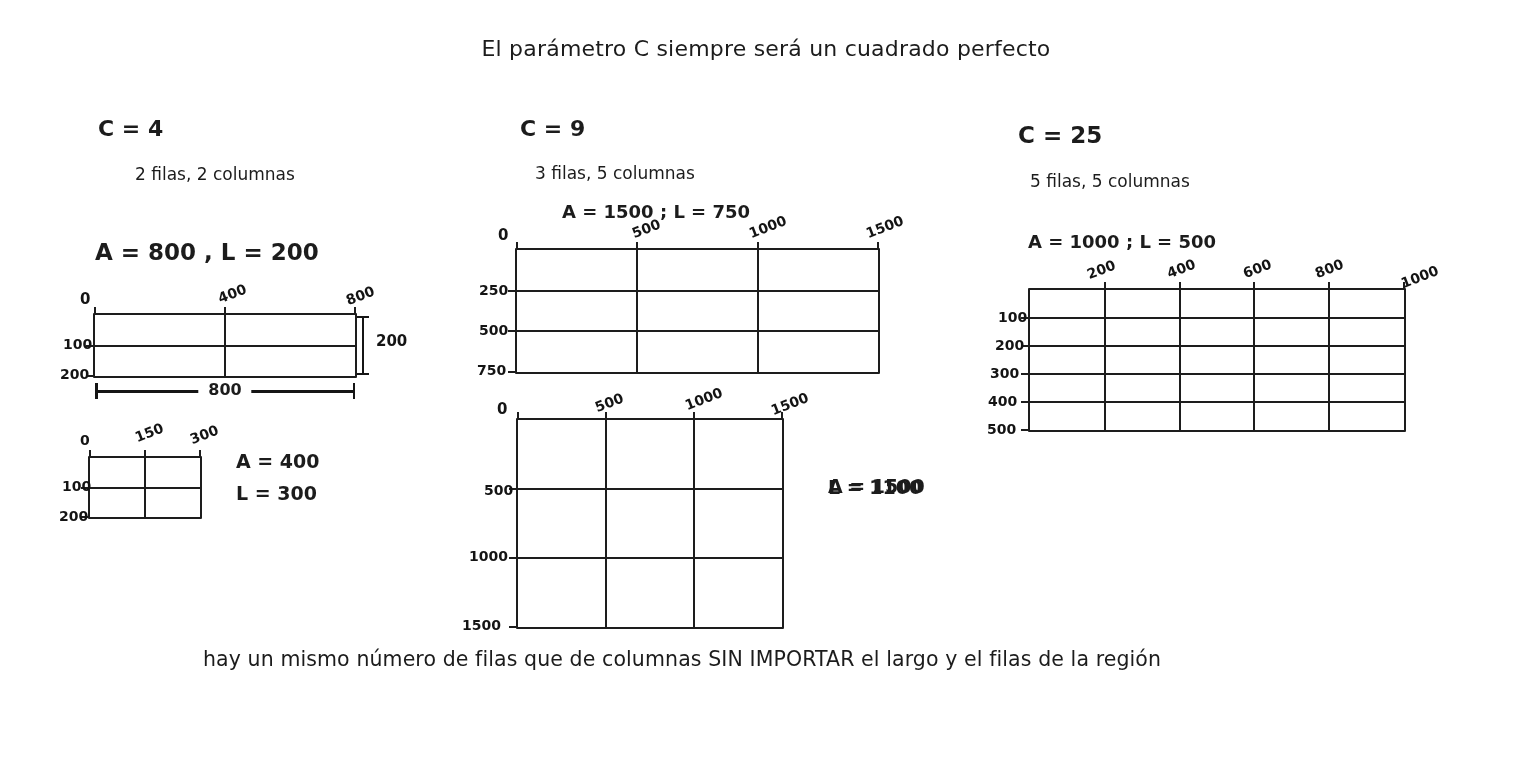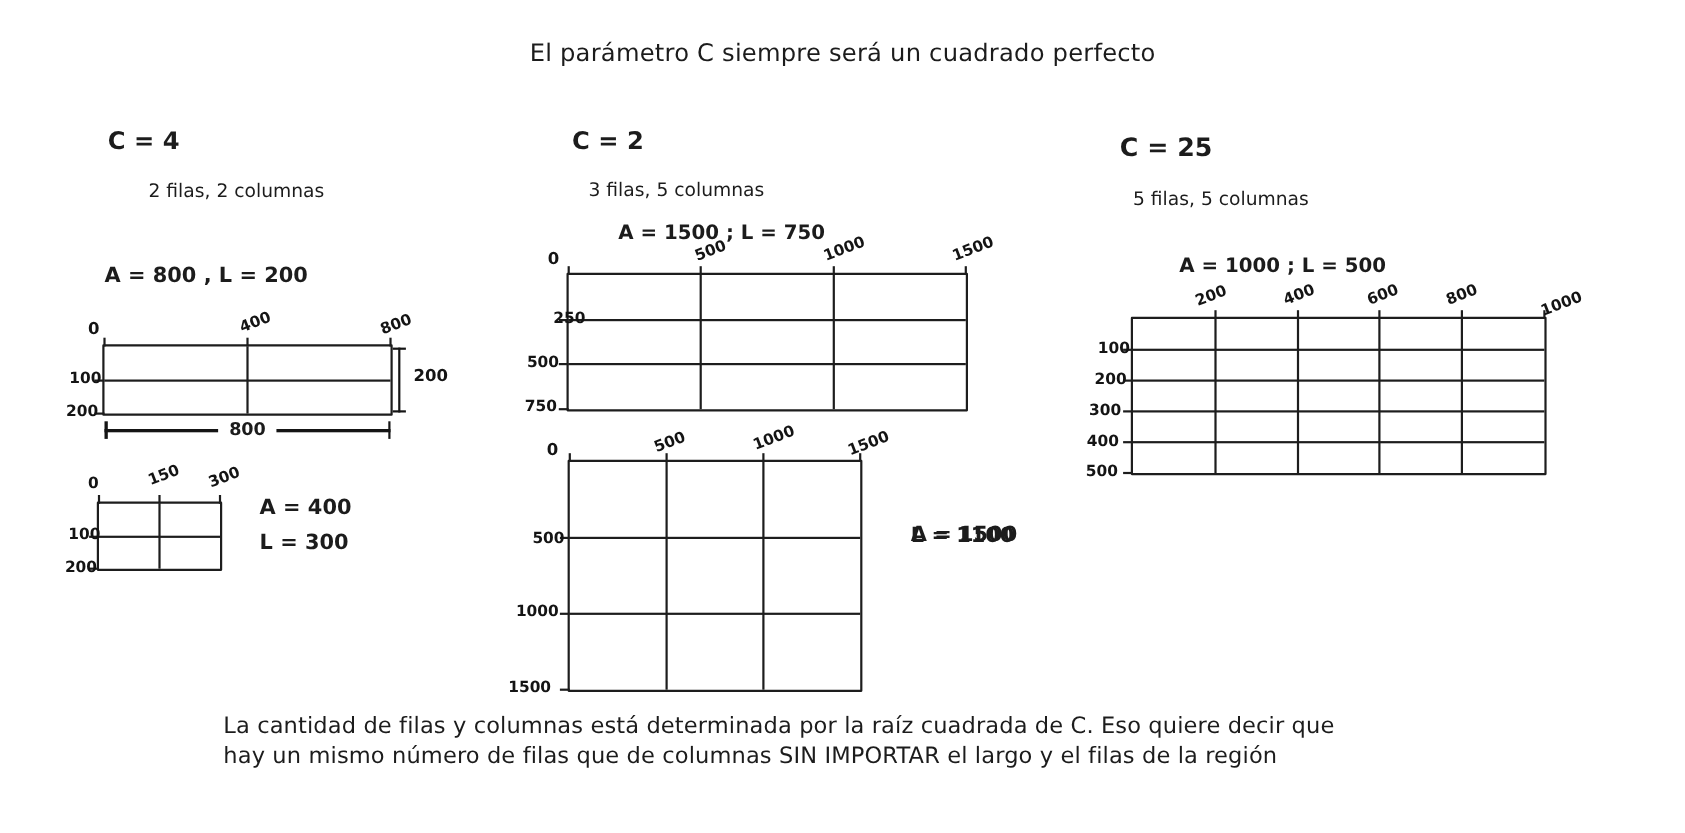--- a/index.html
+++ b/index.html
@@ -16,21 +16,21 @@
   .title {
     position: absolute;
     left: 0; right: 0; top: 36px;
     text-align: center;
     font-size: 22px;
     font-weight: 500;
     letter-spacing: 0.2px;
   }
   .c-label  { font-size: 22px; font-weight: 600; }
   .rc-label { font-size: 17px; font-weight: 400; }
-  .al-label { font-size: 19px; font-weight: 700; }
+  .al-label { font-size: 23px; font-weight: 700; }
   .ann      { font-size: 19px; font-weight: 700; }
 
   .grid {
     position: absolute;
     border: 2px solid #1d1d1d;
     border-radius: 1px;
     background: #ffffff;
   }
   .vline { position: absolute; top: 0; bottom: 0; width: 2px; background: #1d1d1d; transform: translateX(-1px); }
   .hline { position: absolute; left: 0; right: 0; height: 2px; background: #1d1d1d; transform: translateY(-1px); }
@@ -125,41 +125,41 @@
     <div class="tk-y" style="top:100%;"></div>
     <span class="lab" style="left:-10px; top:-25px;">0</span>
     <span class="lab rot" style="left:48px; top:-28px;">150</span>
     <span class="lab rot" style="left:103px; top:-26px;">300</span>
     <span class="lab" style="left:-28px; top:21px;">100</span>
     <span class="lab" style="left:-31px; top:51px;">200</span>
   </div>
   <div class="abs ann" style="left:236px; top:450px;">A = 400</div>
   <div class="abs ann" style="left:236px; top:482px;">L = 300</div>
 
-  <div class="abs c-label" style="left:520px; top:116px;">C = 2</div>
+  <div class="abs c-label" style="left:520px; top:116px;">C = 9</div>
   <div class="abs rc-label" style="left:535px; top:163px;">3 filas, 5 columnas</div>
   <div class="abs al-label" style="left:562px; top:201px; font-size:18px;">A = 1500 ;   L = 750</div>
 
   <div class="grid" style="left:515px; top:248px; width:361px; height:122px;">
     <div class="vline" style="left:33.33%;"></div>
     <div class="vline" style="left:66.67%;"></div>
     <div class="hline" style="top:33.33%;"></div>
     <div class="hline" style="top:66.67%;"></div>
     <div class="tk-x" style="left:0%;"></div>
     <div class="tk-x" style="left:33.33%;"></div>
     <div class="tk-x" style="left:66.67%;"></div>
     <div class="tk-x" style="left:100%;"></div>
     <div class="tk-y" style="top:33.33%;"></div>
     <div class="tk-y" style="top:66.67%;"></div>
     <div class="tk-y" style="top:100%;"></div>
     <span class="lab big" style="left:-19px; top:-22px;">0</span>
     <span class="lab rot" style="left:118px; top:-24px;">500</span>
     <span class="lab rot" style="left:235px; top:-24px;">1000</span>
     <span class="lab rot" style="left:352px; top:-24px;">1500</span>
-    <span class="lab" style="left:-38px; top:33px;margin-left:24px;">250</span>
+    <span class="lab" style="left:-38px; top:33px;">250</span>
     <span class="lab" style="left:-38px; top:73px;">500</span>
     <span class="lab" style="left:-40px; top:113px;">750</span>
   </div>
 
   <div class="grid" style="left:516px; top:418px; width:264px; height:207px;">
     <div class="vline" style="left:33.33%;"></div>
     <div class="vline" style="left:66.67%;"></div>
     <div class="hline" style="top:33.33%;"></div>
     <div class="hline" style="top:66.67%;"></div>
     <div class="tk-x" style="left:0%;"></div>
@@ -175,21 +175,21 @@
     <span class="lab rot" style="left:256px; top:-17px;">1500</span>
     <span class="lab" style="left:-34px; top:63px;">500</span>
     <span class="lab" style="left:-49px; top:129px;">1000</span>
     <span class="lab" style="left:-56px; top:198px;">1500</span>
   </div>
   <div class="abs ann" style="left:828px; top:443px;margin-top:32px;">A = 1500</div>
   <div class="abs ann" style="left:828px; top:476px;">L = 1100</div>
 
   <div class="abs c-label" style="left:1018px; top:122px; font-size:23px;">C = 25</div>
   <div class="abs rc-label" style="left:1030px; top:171px;">5 filas, 5 columnas</div>
-  <div class="abs al-label" style="left:1072px; top:231px; font-size:18px;">A = 1000  ;   L = 500</div>
+  <div class="abs al-label" style="left:1028px; top:231px; font-size:18px;">A = 1000  ;   L = 500</div>
 
   <div class="grid" style="left:1028px; top:288px; width:374px; height:140px;">
     <div class="vline" style="left:20%;"></div>
     <div class="vline" style="left:40%;"></div>
     <div class="vline" style="left:60%;"></div>
     <div class="vline" style="left:80%;"></div>
     <div class="hline" style="top:20%;"></div>
     <div class="hline" style="top:40%;"></div>
     <div class="hline" style="top:60%;"></div>
     <div class="hline" style="top:80%;"></div>
@@ -209,17 +209,16 @@
     <span class="lab rot" style="left:288px; top:-24px;">800</span>
     <span class="lab rot" style="left:374px; top:-14px;">1000</span>
     <span class="lab" style="left:-32px; top:20px;">100</span>
     <span class="lab" style="left:-35px; top:48px;">200</span>
     <span class="lab" style="left:-40px; top:76px;">300</span>
     <span class="lab" style="left:-42px; top:104px;">400</span>
     <span class="lab" style="left:-43px; top:132px;">500</span>
   </div>
 
   <div class="footer">
-    <div>La cantidad de filas y columnas está determinada por la raíz cuadrada de C. Eso quiere decir que</div>
     <div>hay un mismo número de filas que de columnas SIN IMPORTAR el largo y el filas de la región</div>
   </div>
 
 </div>
 
 </body></html>

